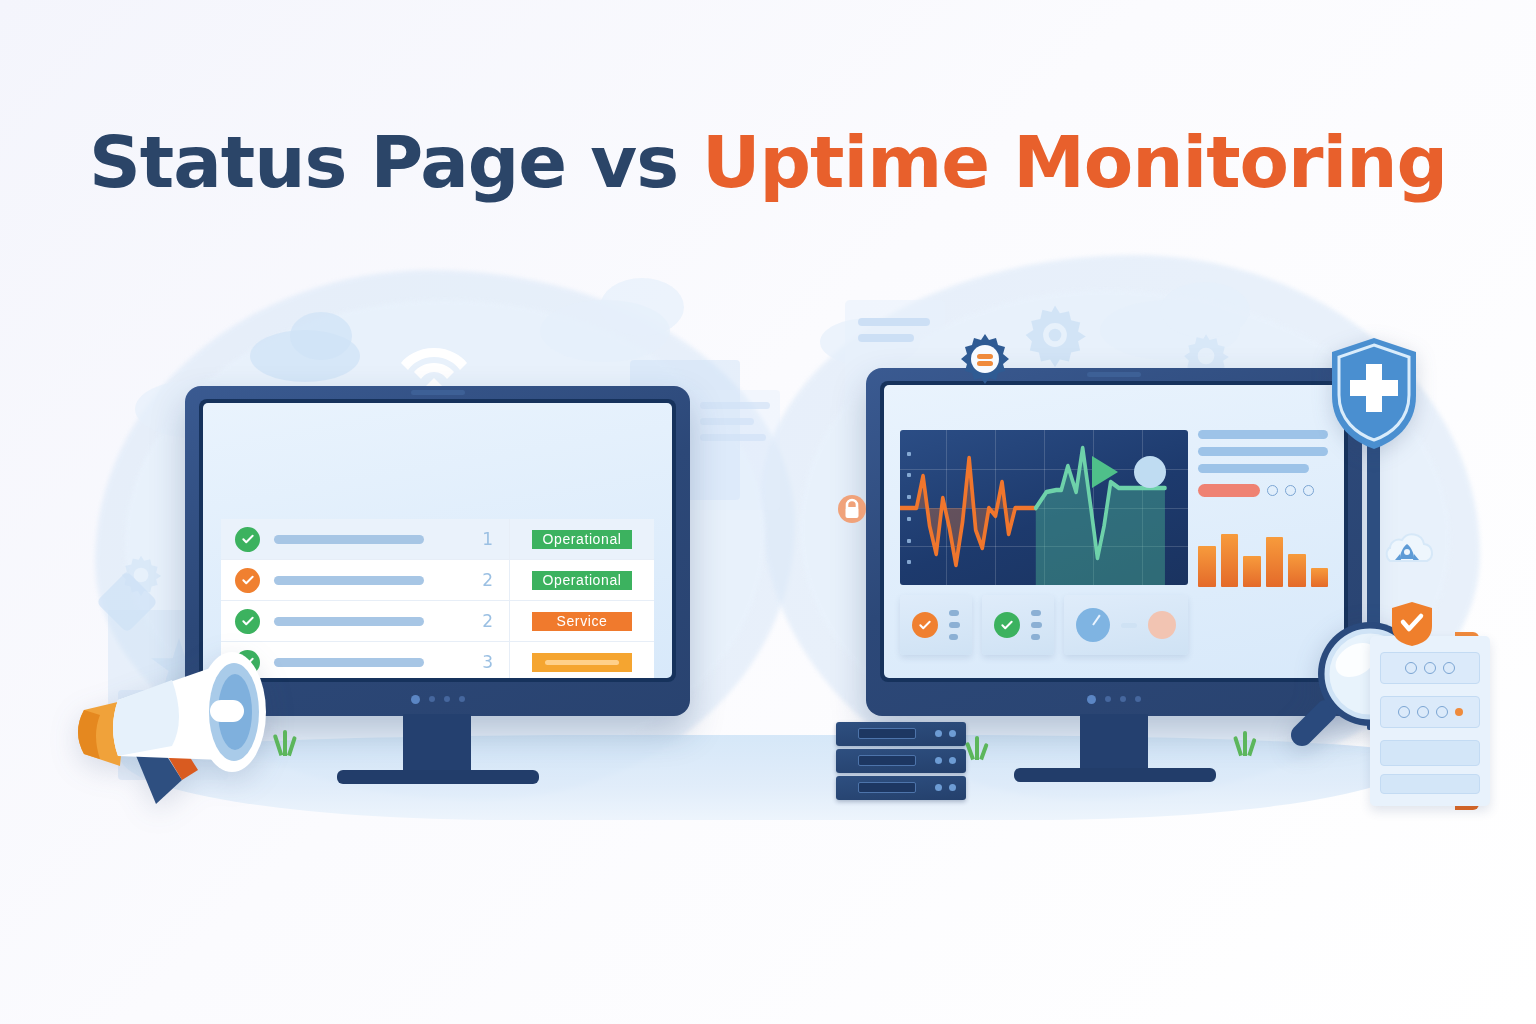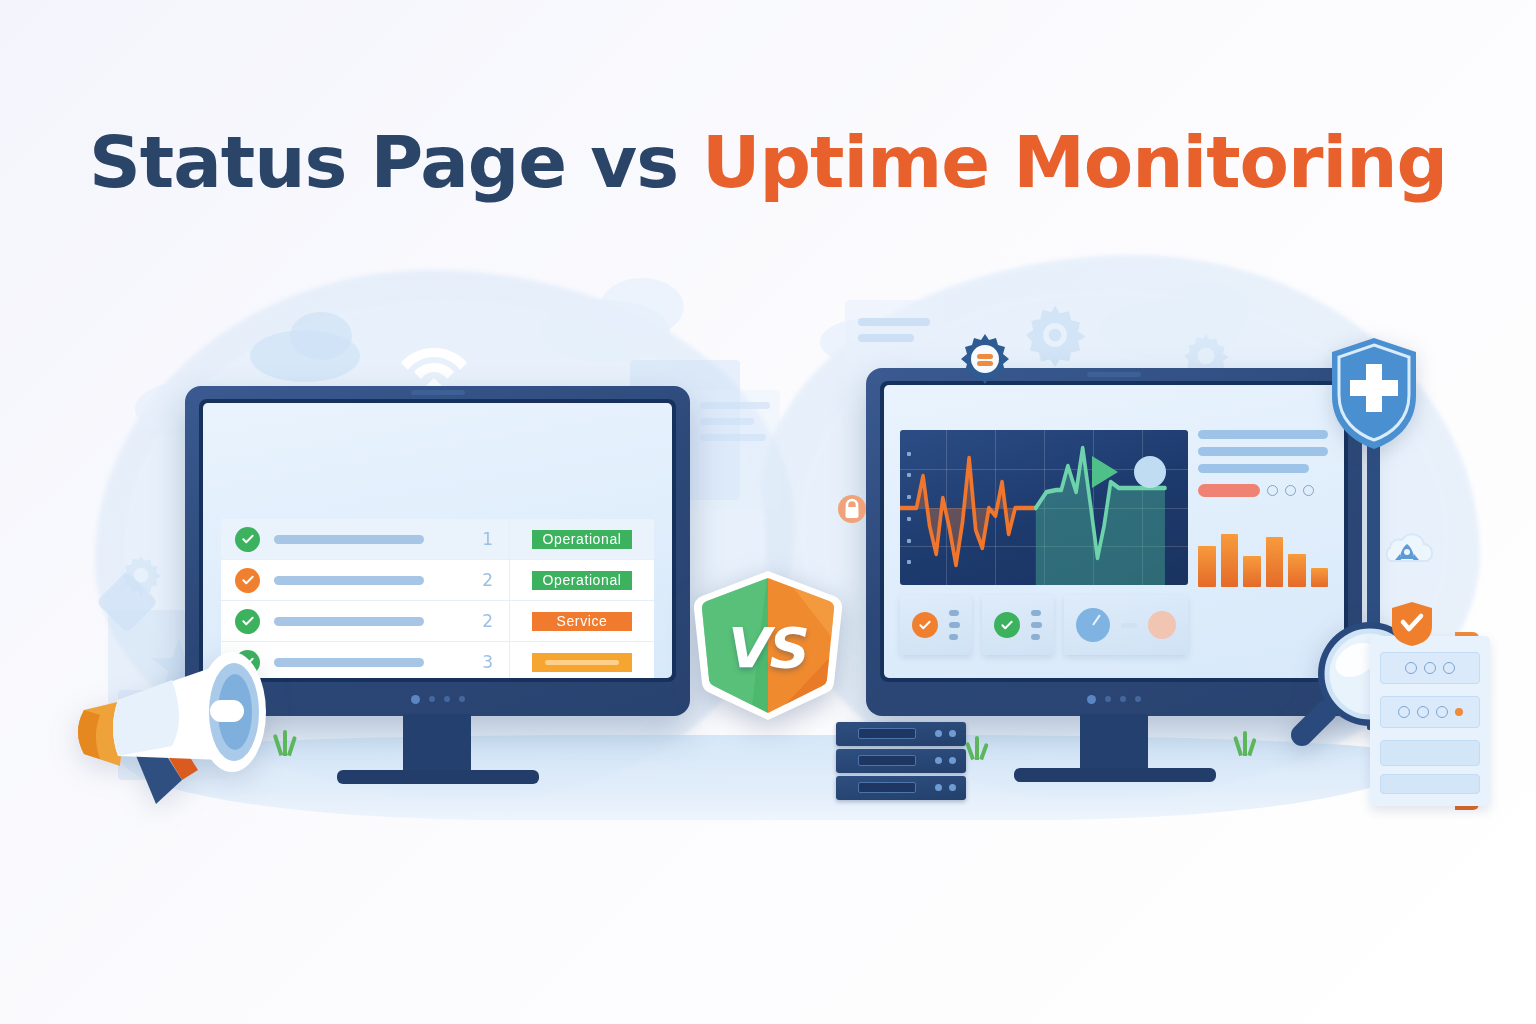--- a/index.html
+++ b/index.html
@@ -552,37 +552,20 @@
     <rect x="7.5" y="13" width="13" height="11" rx="2" fill="#fff"></rect>
   </svg>
 
   <svg class="cloud-rocket" viewBox="0 0 66 62">
     <path d="M16 20a9 9 0 0 1 12-8 12 12 0 0 1 22 4 9 9 0 0 1 3 17H16a9 9 0 0 1-1-13z" fill="#eef6fd" stroke="#d6e8f8" stroke-width="2"></path>
     <path d="M33 16c5 4 7 10 7 15h-14c0-5 2-11 7-15z" fill="#5e9bd6"></path>
     <path d="M26 26l-5 6h6z M40 26l5 6h-6z" fill="#5e9bd6"></path>
     <circle cx="33" cy="24" r="3" fill="#eef6fd"></circle>
   </svg>
 
-  <div class="vs">
-    <svg viewBox="0 0 160 155" style="position:absolute;inset:0;width:100%;height:100%">
-      <path d="M80 3 L146 28 a12 12 0 0 1 8 13 l-8 74 a12 12 0 0 1-8 10 L80 152 L22 125 a12 12 0 0 1-8-10 L6 41 a12 12 0 0 1 8-13z" fill="#ffffff"></path>
-      <clipPath id="vsclip">
-        <path d="M80 10 L141 33 a8 8 0 0 1 5 8 l-7 70 a8 8 0 0 1-5 7 L80 145 L26 118 a8 8 0 0 1-5-7 L14 41 a8 8 0 0 1 5-8z"></path>
-      </clipPath>
-      <g clip-path="url(#vsclip)">
-        <rect x="0" y="0" width="80" height="155" fill="#4cb96e"></rect>
-        <rect x="80" y="0" width="80" height="155" fill="#f08a2e"></rect>
-        <polygon points="0,0 80,0 62,155 0,155" fill="#62c682" opacity=".55"></polygon>
-        <polygon points="90,0 160,0 160,90" fill="#f7a84c" opacity=".55"></polygon>
-        <polygon points="160,70 160,155 80,155" fill="#e2691f" opacity=".5"></polygon>
-        <polygon points="0,118 46,155 0,155" fill="#3aa85e" opacity=".5"></polygon>
-      </g>
-    </svg>
-    <div class="vs-text">VS</div>
-  </div>
 
   <svg class="megaphone" viewBox="0 0 260 190">
 
     <path d="M70 118 l22 -10 28 44 -26 24 z" fill="#2e4f80"></path>
     <path d="M96 112 l16 -8 24 38 -16 10z" fill="#d95b20"></path>
 
     <path d="M22 82 q-12 22 0 44 l36 12 6 -66 z" fill="#f0a23a"></path>
     <path d="M22 82 q-12 22 0 44 l16 5 q-8 -24 0 -44z" fill="#e5881f"></path>
 
     <path d="M56 72 L160 36 q22 44 0 96 L56 128 q-10 -28 0 -56z" fill="#ffffff"></path>

